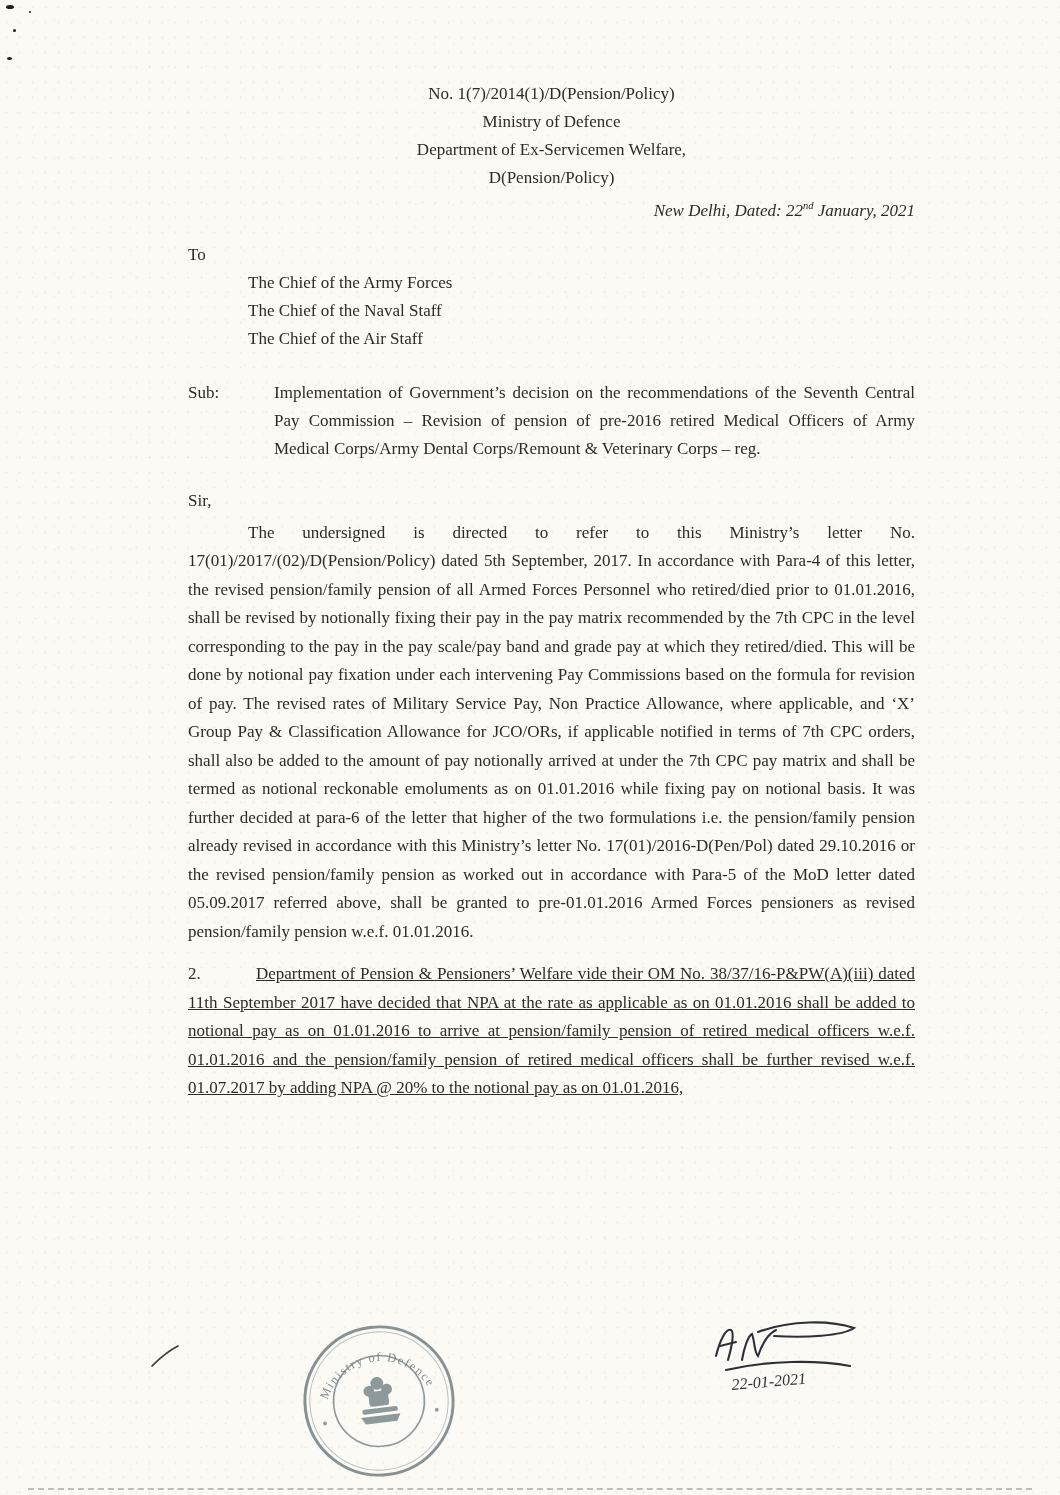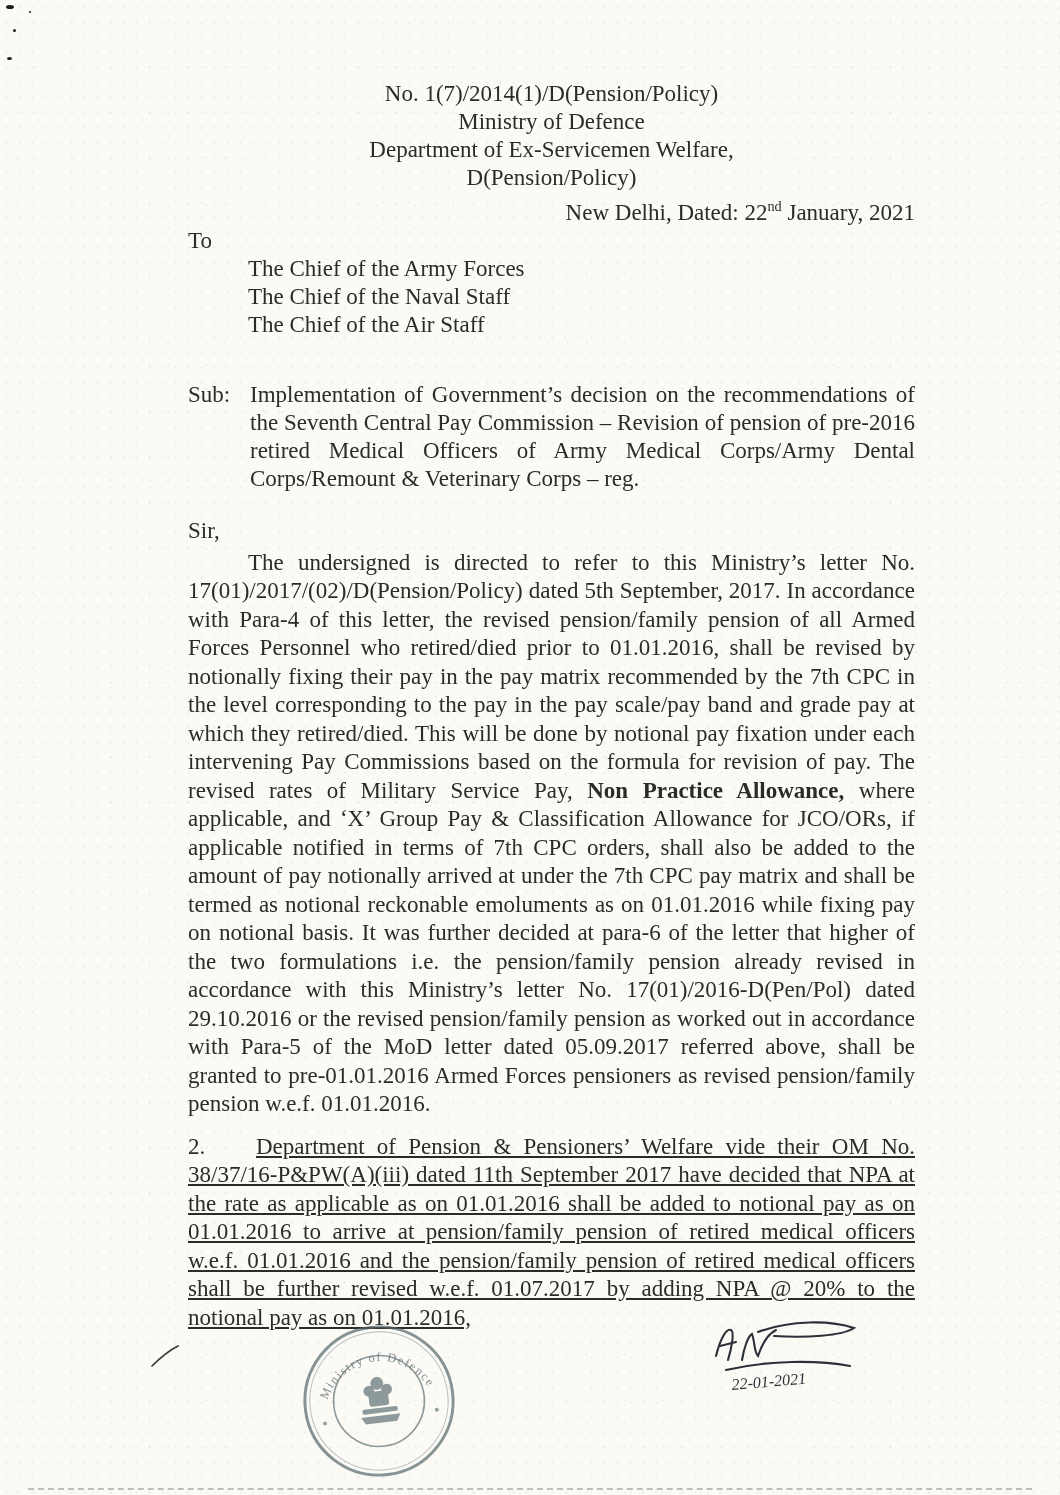--- a/index.html
+++ b/index.html
@@ -10,35 +10,35 @@
     background-color:#fbfaf5;
     background-image:
       radial-gradient(rgba(70,70,60,0.055) 1px, transparent 1.3px),
       radial-gradient(rgba(70,70,60,0.04) 1px, transparent 1.3px);
     background-size:13px 15px, 19px 23px;
     background-position:0 0, 7px 9px;
     overflow:hidden;
     font-family:"Liberation Serif", serif;
     color:#2c2b27;
   }
-  .content{position:absolute;left:188px;top:80px;width:727px;font-size:23px;}
+  .content{position:absolute;left:188px;top:80px;width:727px;font-size:17px;}
   .header{text-align:center;line-height:28px;}
-  .date-line{text-align:right;line-height:28px;margin-top:0;}
+  .date-line{text-align:right;line-height:28px;margin-top:0;font-style:italic;}
   .date-line sup{font-size:0.62em;}
-  .to-label{line-height:28px;}
+  .to-label{margin-top:16px;line-height:28px;}
   .recipients{margin-left:60px;line-height:28px;}
-  .subject{display:flex;margin-top:42px;line-height:28px;}
+  .subject{display:flex;margin-top:26px;line-height:28px;gap:24px;}
   .sub-label{width:62px;flex:none;}
   .sub-text{flex:1;text-align:justify;}
   .salutation{margin-top:24px;line-height:28px;}
   .para{margin:0;line-height:28.5px;text-align:justify;}
   .para1{margin-top:4px;text-indent:60px;}
   .para2{margin-top:14px;text-decoration:underline;}
   .pnum{display:inline-block;width:68px;}
-  b{font-weight:bold;}
+  b{font-weight:normal;}
 
   .stamp{
     position:absolute;left:300px;top:1322px;
     transform:rotate(-7deg);
     opacity:0.88;
   }
   .signature{position:absolute;left:698px;top:1318px;}
   .tick{position:absolute;left:148px;top:1342px;}
   .speck{position:absolute;background:#1d1d1b;border-radius:50%;}
   .speck.s1{left:6px;top:5px;width:8px;height:4px;}

